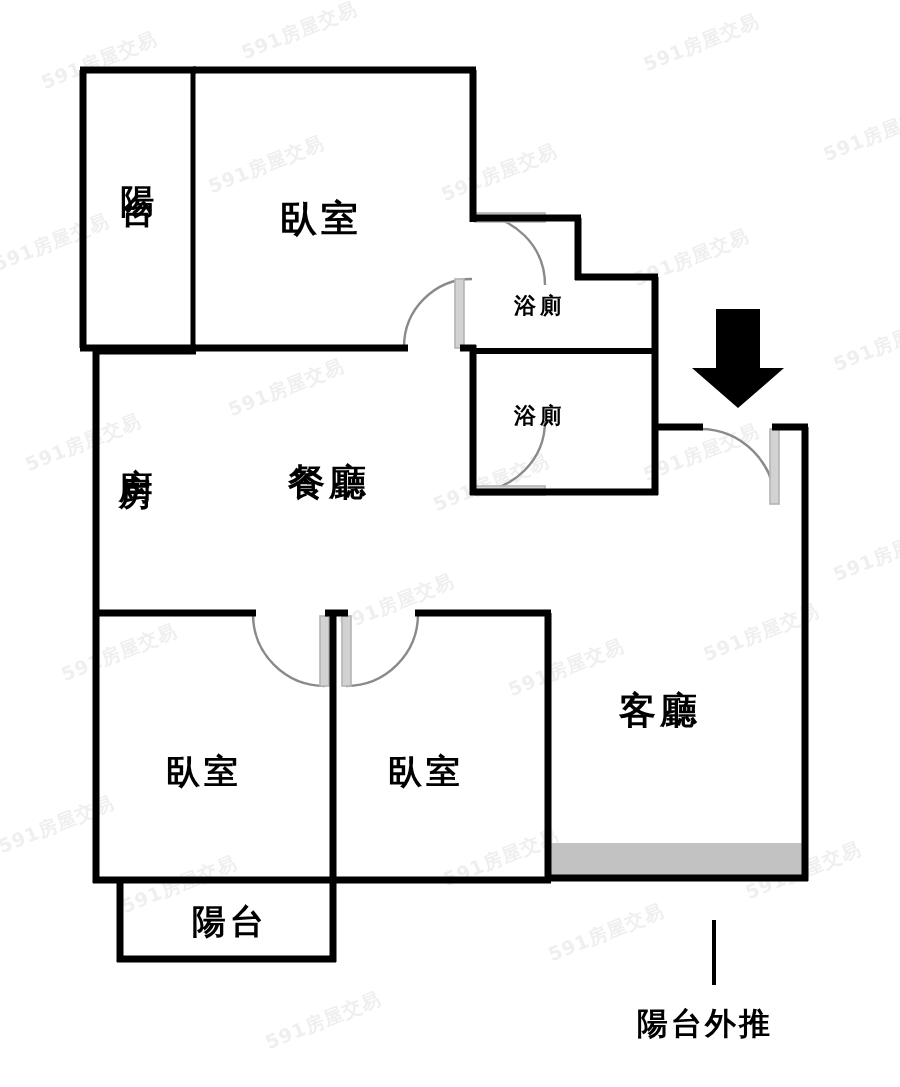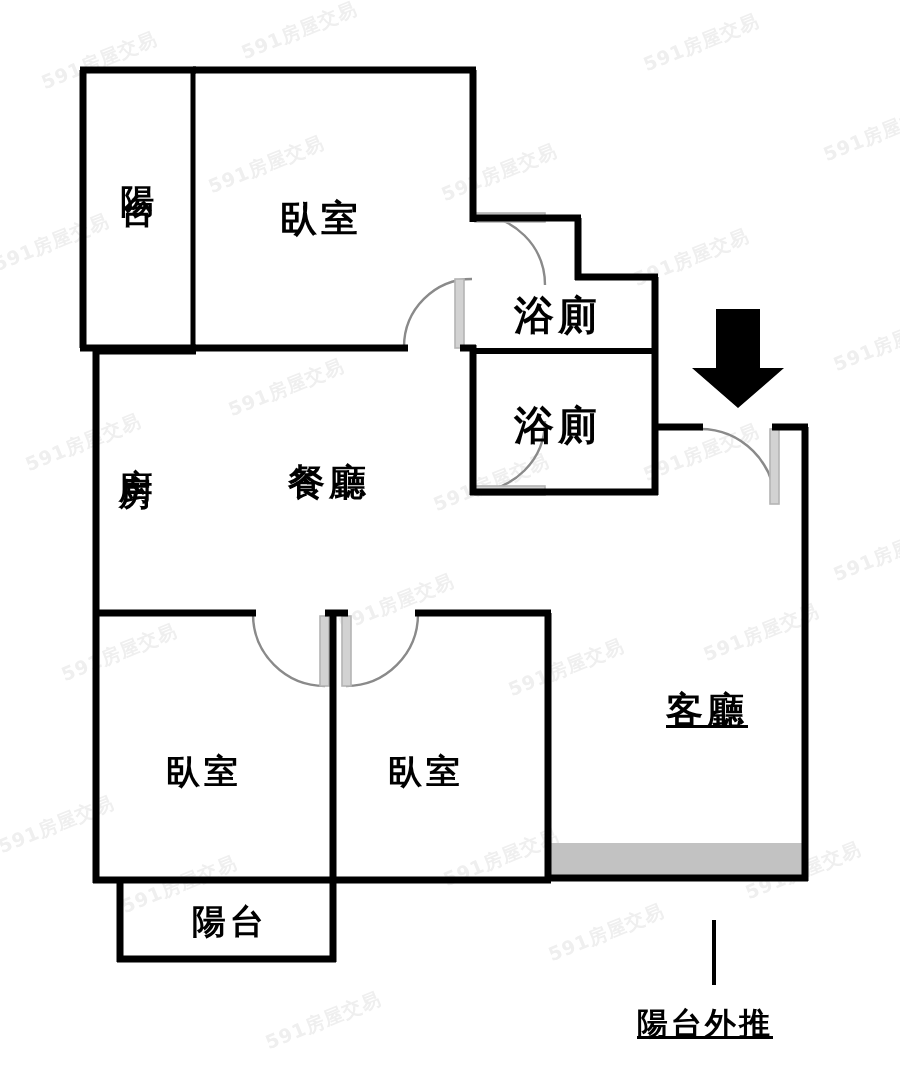--- a/index.html
+++ b/index.html
@@ -51,21 +51,21 @@
     line-height: 1.12;
     text-align: center;
     user-select: none;
   }
   .room-label.vertical {
     writing-mode: vertical-rl;
     letter-spacing: 6px;
   }
   .lbl-lg { font-size: 37px; }
   .lbl-md { font-size: 34px; }
-  .lbl-sm { font-size: 40px; }
+  .lbl-sm { font-size: 22px; }
   .callout-label {
     position: absolute;
     font-family: "DejaVu Serif", "Liberation Serif", serif;
     font-weight: bold;
     font-size: 31px;
     letter-spacing: 3px;
     color: #000000;
     white-space: nowrap;
     user-select: none;
   }
@@ -191,23 +191,23 @@
   <div class="room-label lbl-lg" style="left:280px; top:198px;">臥室</div>
 
   <div class="room-label lbl-sm" style="left:514px; top:293px;">浴廁</div>
 
   <div class="room-label lbl-sm" style="left:514px; top:403px;">浴廁</div>
 
   <div class="room-label vertical lbl-md" style="left:117px; top:440px;">廚房</div>
 
   <div class="room-label lbl-lg" style="left:288px; top:462px;">餐廳</div>
 
-  <div class="room-label lbl-lg" style="left:666px; top:690px;text-decoration:underline;">客廳</div>
+  <div class="room-label lbl-lg" style="left:619px; top:690px;">客廳</div>
 
   <div class="room-label lbl-md" style="left:166px; top:752px;">臥室</div>
 
   <div class="room-label lbl-md" style="left:388px; top:752px;">臥室</div>
 
   <div class="room-label lbl-md" style="left:192px; top:902px;">陽台</div>
 
-  <div class="callout-label" style="left:637px; top:1003px;text-decoration:underline;">陽台外推</div>
+  <div class="callout-label" style="left:637px; top:1003px;">陽台外推</div>
 
 </div>
 
 </body></html>

